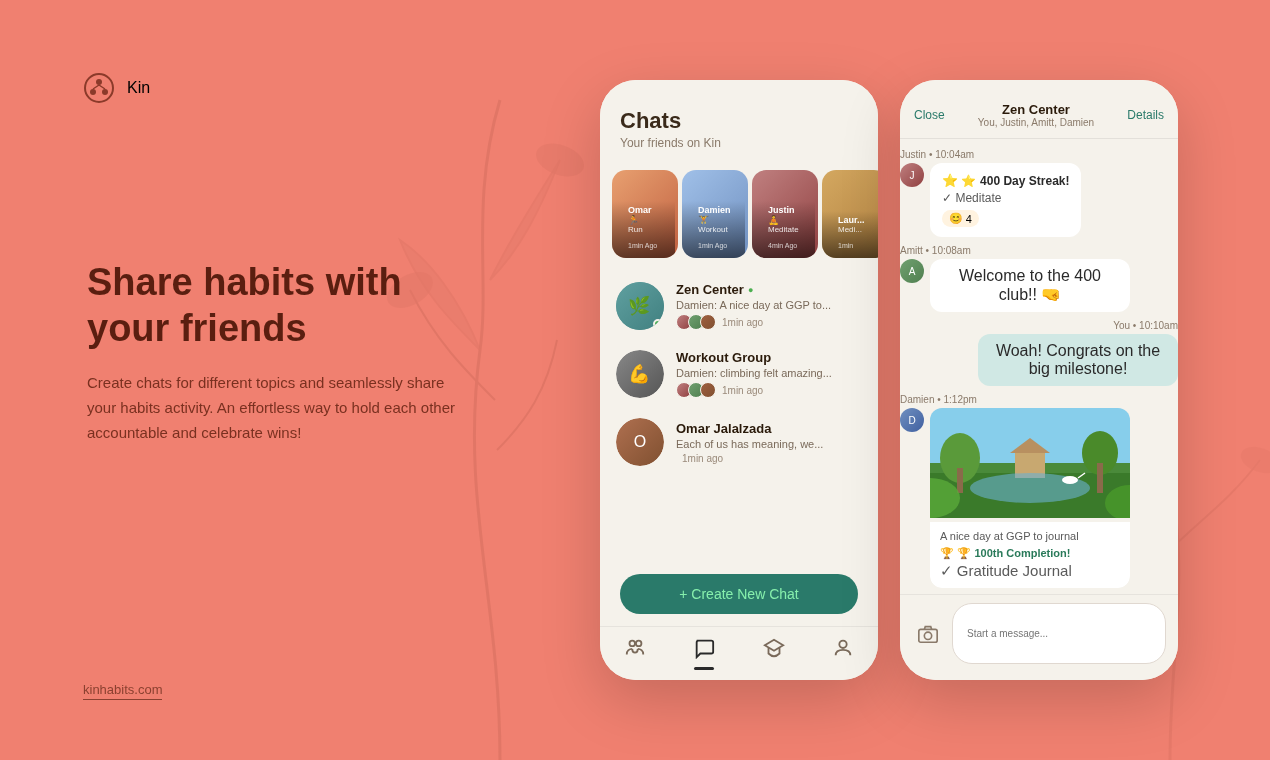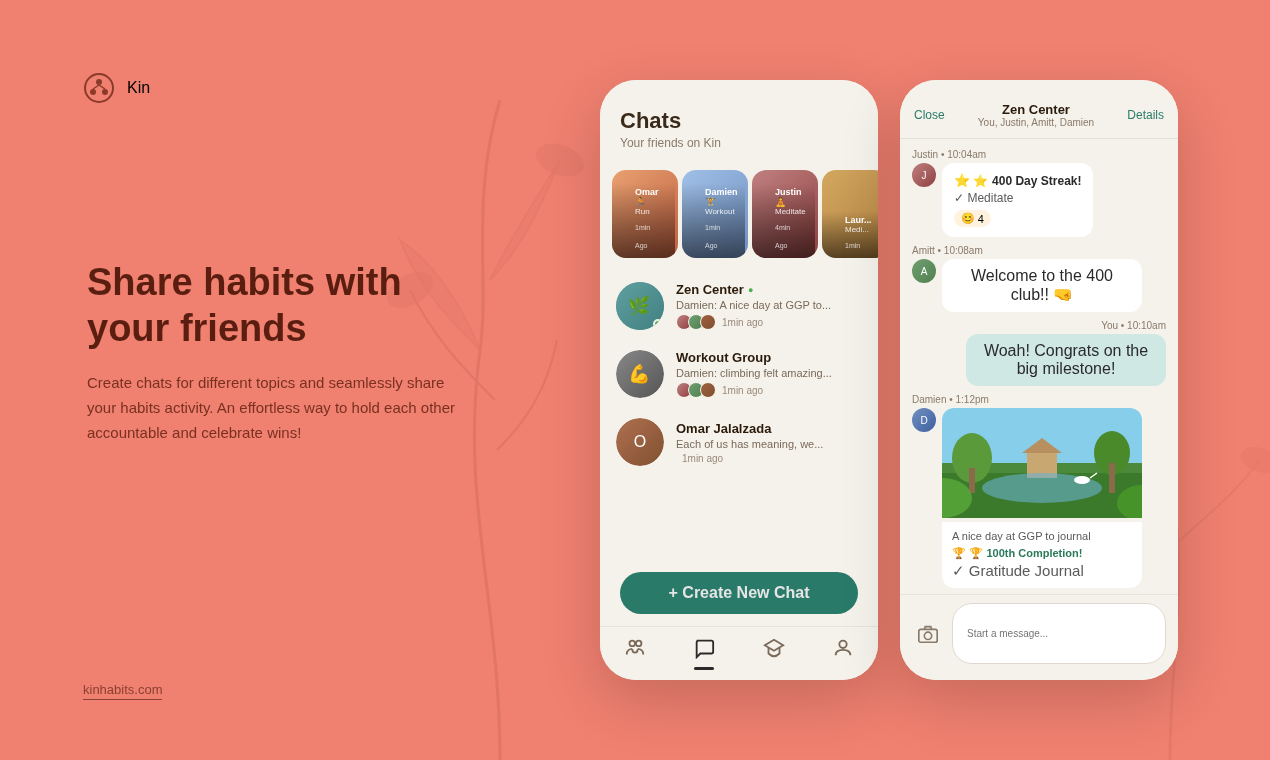--- a/index.html
+++ b/index.html
@@ -126,21 +126,21 @@
       border-radius: 14px;
       overflow: hidden;
       position: relative;
       flex-shrink: 0;
       margin-right: 4px;
     }
     .story-overlay {
       position: absolute;
       bottom: 0; left: 0; right: 3px;
       background: linear-gradient(transparent, rgba(0,0,0,0.55));
-      padding: 4px 23px 6px;
+      padding: 4px 16px 6px;
       margin-top: 23px;
     }
     .story-name {
       font-size: 9px;
       font-weight: 600;
       color: white;
       display: block;
     }
     .story-habit {
       font-size: 8px;
@@ -219,26 +219,26 @@
       margin-left: 6px;
     }
 
     
     .create-chat-btn {
       display: flex;
       align-items: center;
       justify-content: center;
       gap: 6px;
       background: #2a7a6a;
-      color: #e5e5e5;
+      color: #86efac;
       border: none;
       border-radius: 28px;
       padding: 12px 28px;
-      font-size: 16px;
-      font-weight: 700;
+      font-size: 14px;
+      font-weight: 400;
       margin: 8px auto 12px;
       cursor: pointer;
       width: calc(100% - 40px);
     }
 
     
     .bottom-nav {
       display: flex;
       justify-content: space-around;
       padding: 10px 0 16px;
@@ -296,21 +296,21 @@
       font-size: 12px;
       color: #2a7a6a;
       font-weight: 500;
       cursor: pointer;
     }
 
     
     .messages-area {
       flex: 1;
       overflow: hidden;
-      padding: 10px 12px;
+      padding: 10px 0;
       display: flex;
       flex-direction: column;
       gap: 8px;
     }
 
     .msg-sender-label {
       font-size: 10px;
       color: #8a7a6a;
       margin-bottom: 3px;
     }

